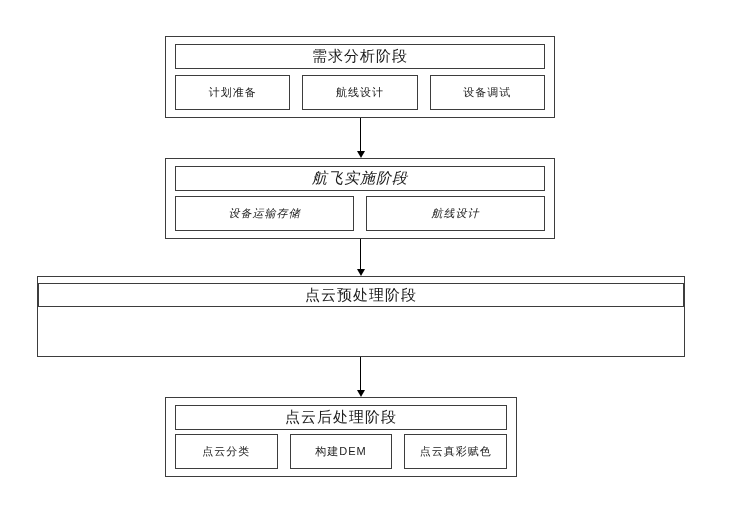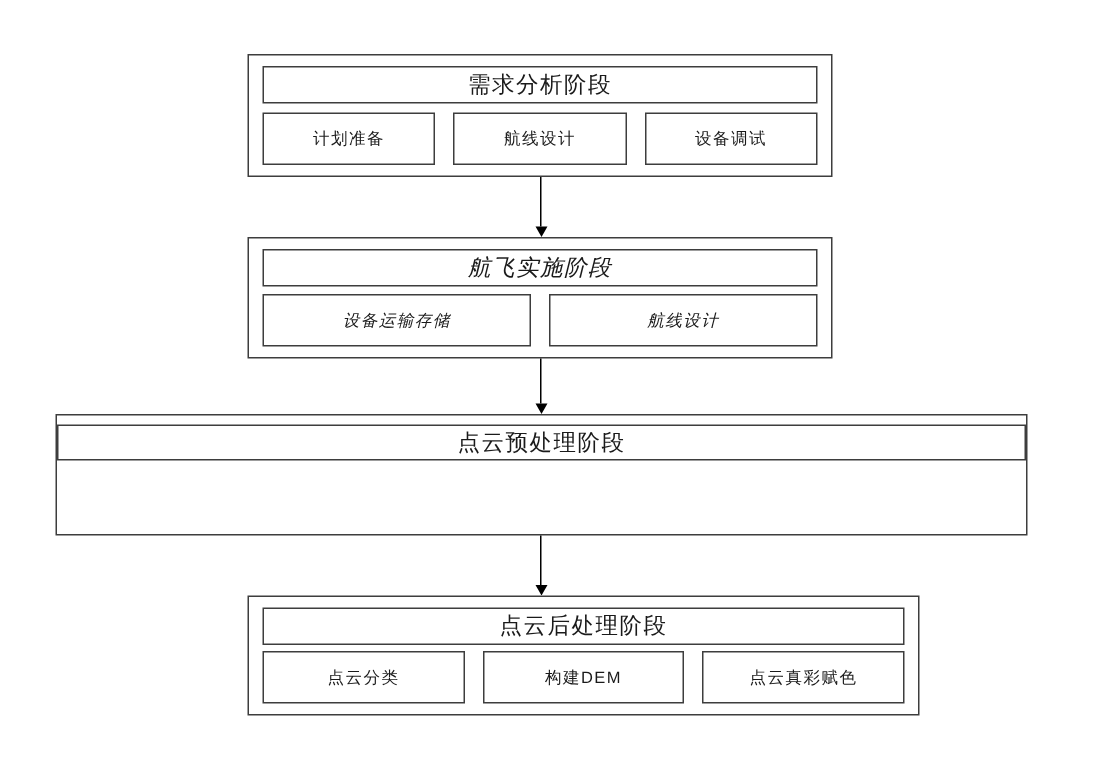--- a/index.html
+++ b/index.html
@@ -50,21 +50,21 @@
     align-items: center;
     justify-content: center;
     font-size: 11px;
     letter-spacing: 1px;
     white-space: nowrap;
   }
   #stage-1 { left: 165px; top: 36px;  width: 390px; height: 82px; }
   #stage-2 { left: 165px; top: 158px; width: 390px; height: 81px; font-style: italic; }
   #stage-3 { left: 37px;  top: 276px; width: 648px; height: 81px; padding: 6px 0; }
   #stage-3 .stage-header { height: 24px; }
-  #stage-4 { left: 165px; top: 397px; width: 448px; height: 80px; }
+  #stage-4 { left: 165px; top: 397px; width: 352px; height: 80px; }
   .flow-arrow {
     position: absolute;
     left: 356px;
     width: 9px;
     display: flex;
     flex-direction: column;
     align-items: center;
   }
   #arrow-1 { top: 118px; height: 40px; }
   #arrow-2 { top: 239px; height: 37px; }

